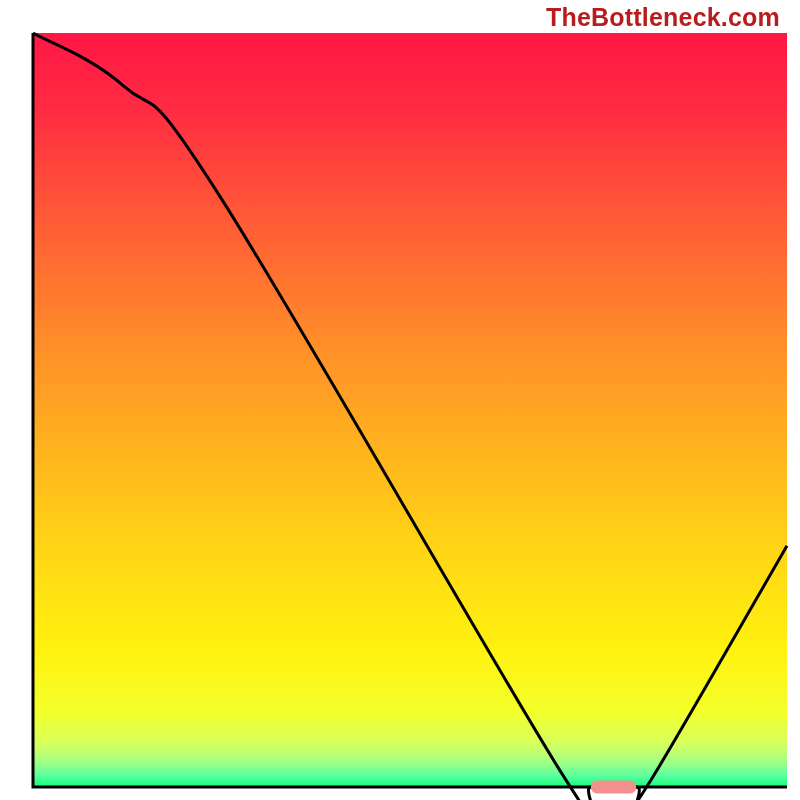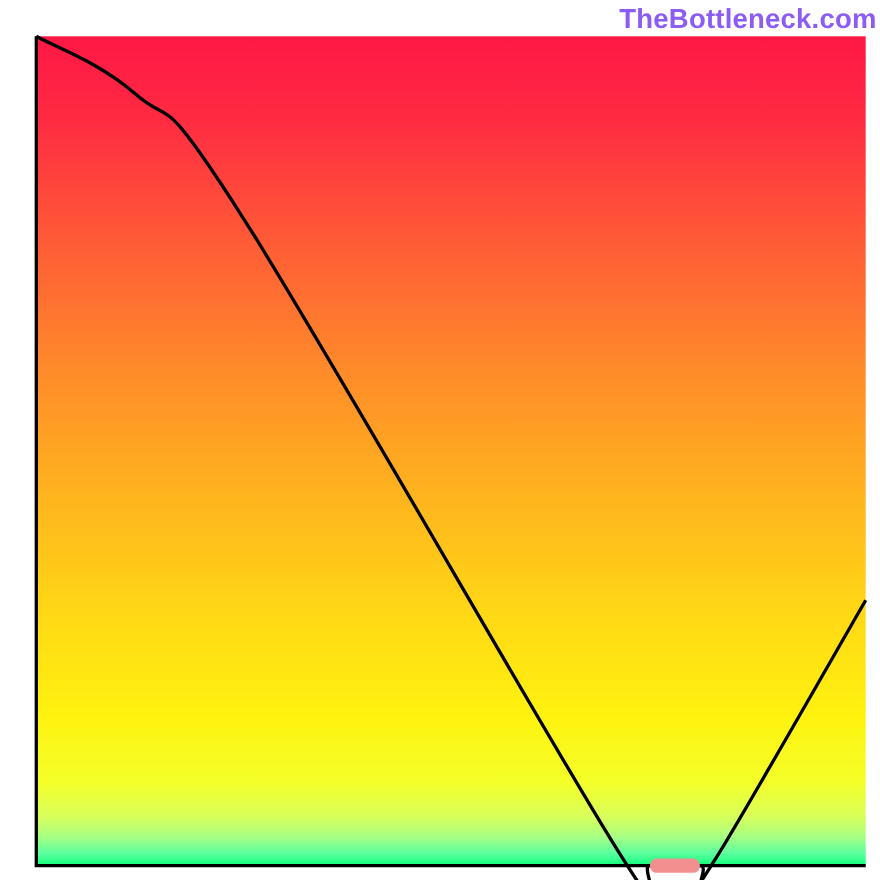--- a/index.html
+++ b/index.html
@@ -11,25 +11,25 @@
     overflow: hidden;
   }
   .chart-container {
     position: relative;
     width: 800px;
     height: 800px;
   }
   .watermark {
     position: absolute;
     top: 3px;
-    right: 3px;
+    right: 20px;
     font-family: Arial, Helvetica, sans-serif;
     font-size: 25px;
     font-weight: bold;
-    color: #8b5cf6;
+    color: #b91c1c;
     z-index: 30;
     letter-spacing: 0.2px;
   }
   svg.plot {
     position: absolute;
     left: 0;
     top: 0;
     width: 800px;
     height: 800px;
   }

